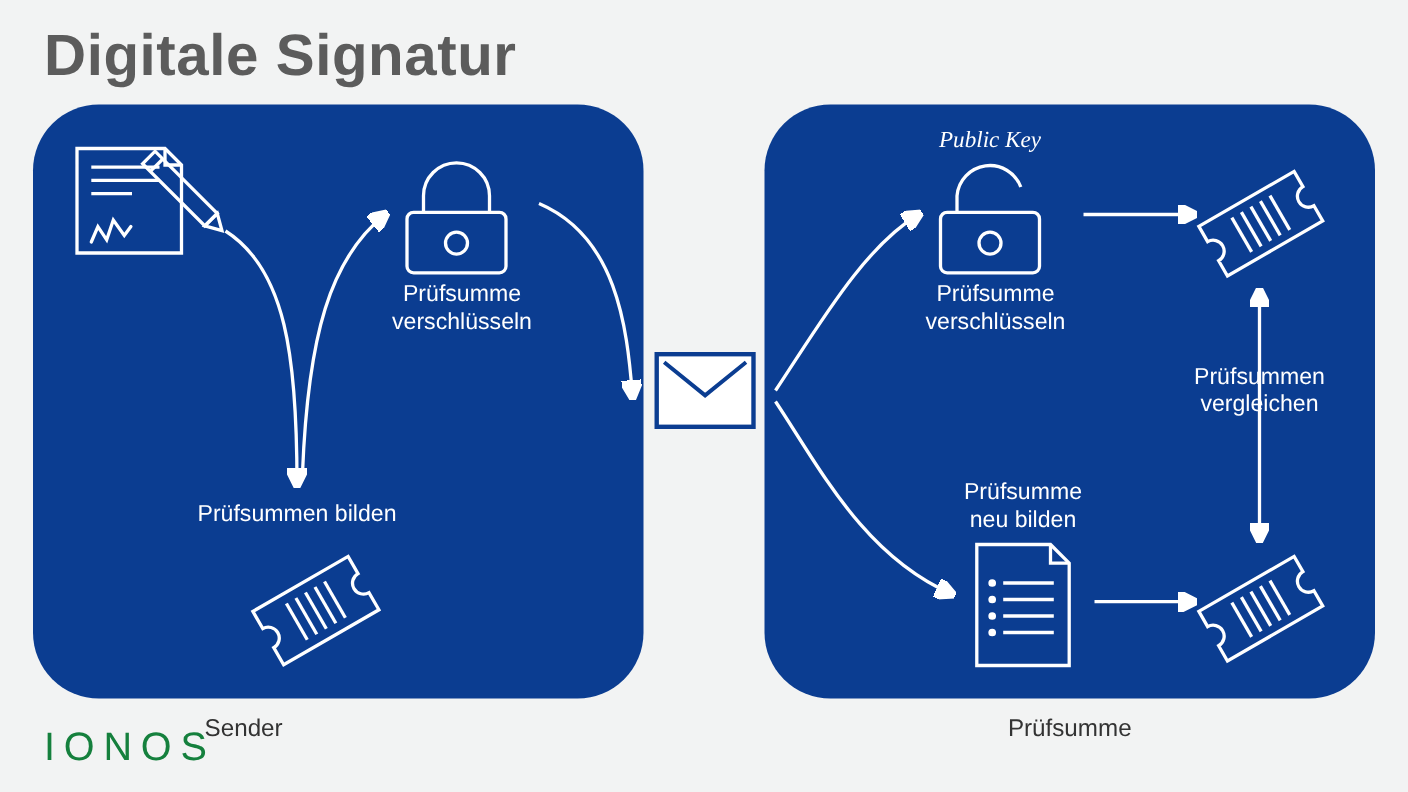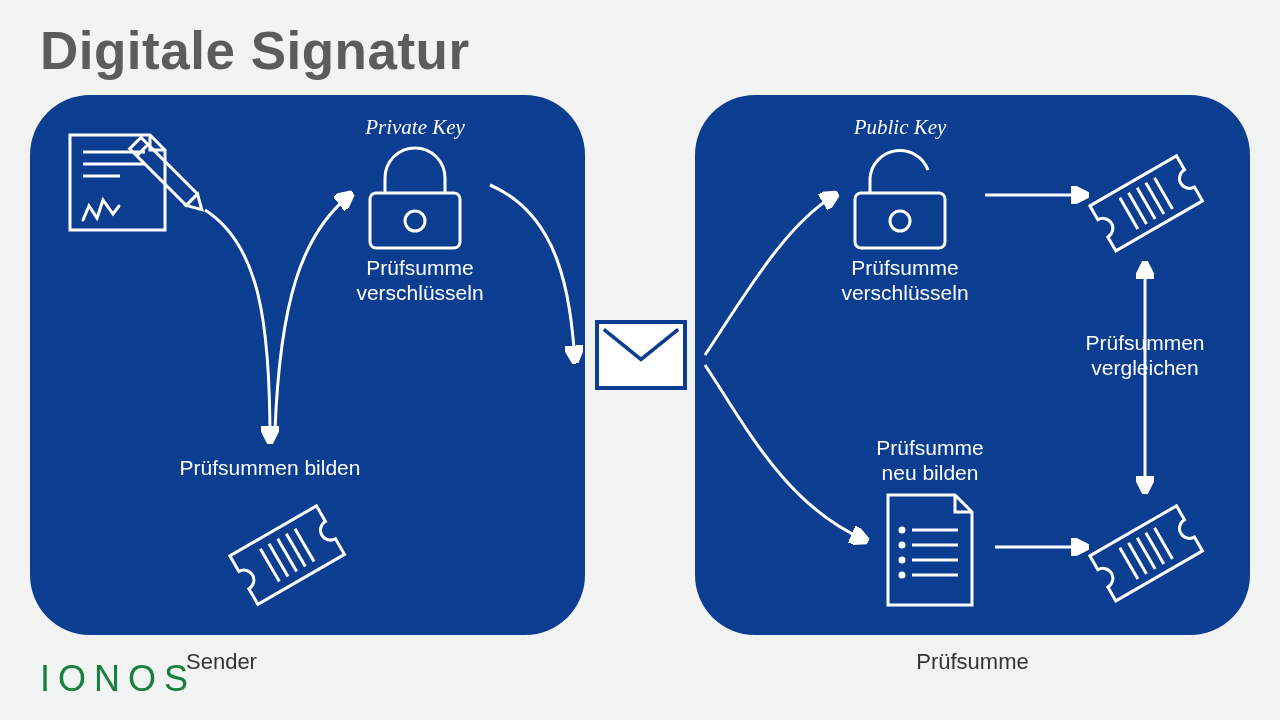--- a/index.html
+++ b/index.html
@@ -84,21 +84,20 @@
       <path d="M18 90 l6 -14 l8 12 l6 -18 l10 14 l6 -8" stroke-linecap="round"></path>
 
       <g transform="rotate(-45 100 40)">
         <rect x="90" y="0" width="16" height="80"></rect>
         <path d="M90 80 l8 14 l8 -14 Z"></path>
         <line x1="90" y1="10" x2="106" y2="10"></line>
       </g>
     </svg>
   </div>
 
-  <div class="label italic" style="left:310px; top:20px; width:150px;">Private Key</div>
 
   <div class="icon" style="left:330px; top:48px;">
     <svg width="110" height="110" viewBox="0 0 110 110" fill="none" stroke="#fff" stroke-width="3">
       <rect x="10" y="50" width="90" height="55" rx="6"></rect>
       <circle cx="55" cy="78" r="10"></circle>
       <path d="M25 50 V35 a30 30 0 0 1 60 0 V50"></path>
     </svg>
   </div>
   <div class="label" style="left:300px; top:160px; width:180px;">
     <span>Prüfsumme</span><br>

